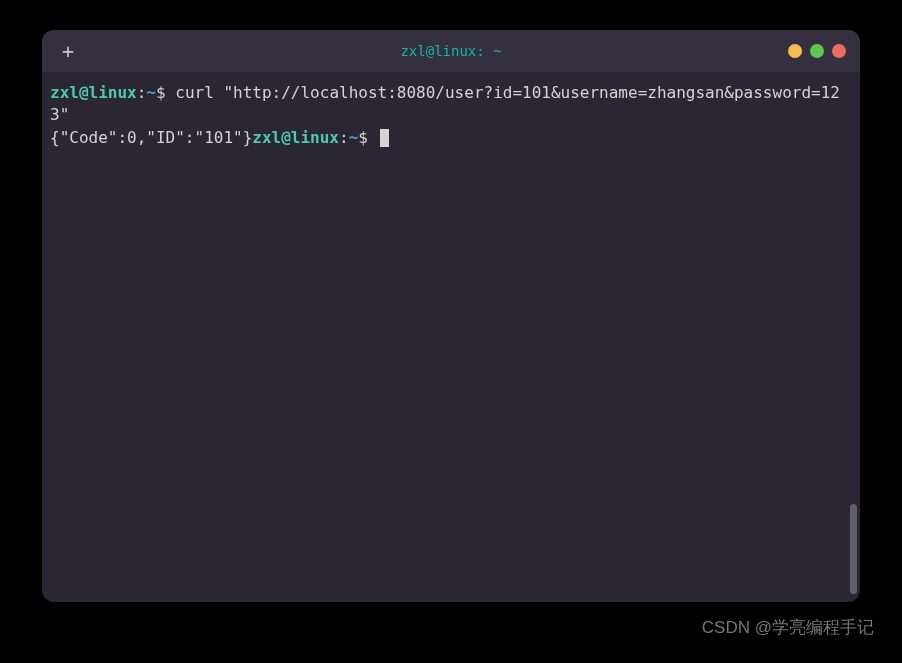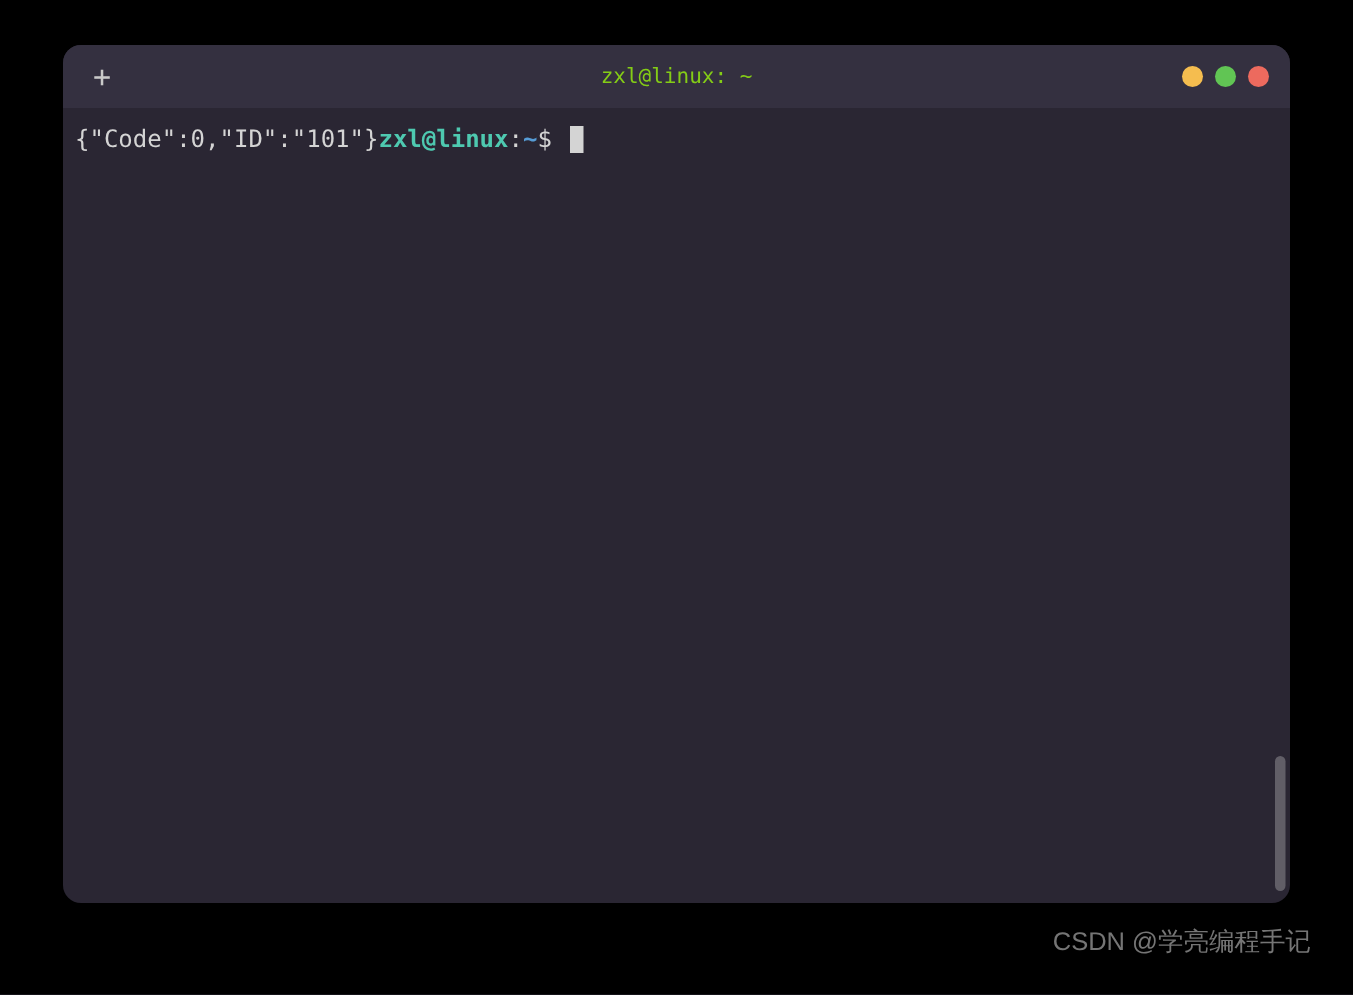--- a/index.html
+++ b/index.html
@@ -40,21 +40,21 @@
       font-size: 20px;
       font-weight: 300;
       cursor: pointer;
       width: 24px;
       text-align: center;
     }
     .window-title {
       position: absolute;
       left: 50%;
       transform: translateX(-50%);
-      color: #84cc16;
+      color: #14b8a6;
       font-size: 14px;
     }
     .right-controls {
       position: absolute;
       right: 14px;
       display: flex;
       align-items: center;
       gap: 12px;
     }
     .icon-btn {
@@ -147,18 +147,19 @@
         </svg>
       </div>
       <div class="window-controls">
         <div class="control-dot dot-min"></div>
         <div class="control-dot dot-max"></div>
         <div class="control-dot dot-close"></div>
       </div>
     </div>
   </div>
   <div class="terminal-body">
+    <div class="line"><span class="prompt-user">zxl@linux</span><span class="prompt-sep">:</span><span class="prompt-path">~</span><span class="prompt-dollar">$</span><span class="cmd-text"> curl "http://localhost:8080/user?id=101&amp;username=zhangsan&amp;password=123"</span></div>
     <div class="line"><span class="output-text">{"Code":0,"ID":"101"}</span><span class="prompt-user">zxl@linux</span><span class="prompt-sep">:</span><span class="prompt-path">~</span><span class="prompt-dollar">$</span> <span class="cursor-block"></span></div>
     <div class="scrollbar-track"></div>
   </div>
 </div>
 
 <div class="watermark">CSDN @学亮编程手记</div>
 
 </body></html>

